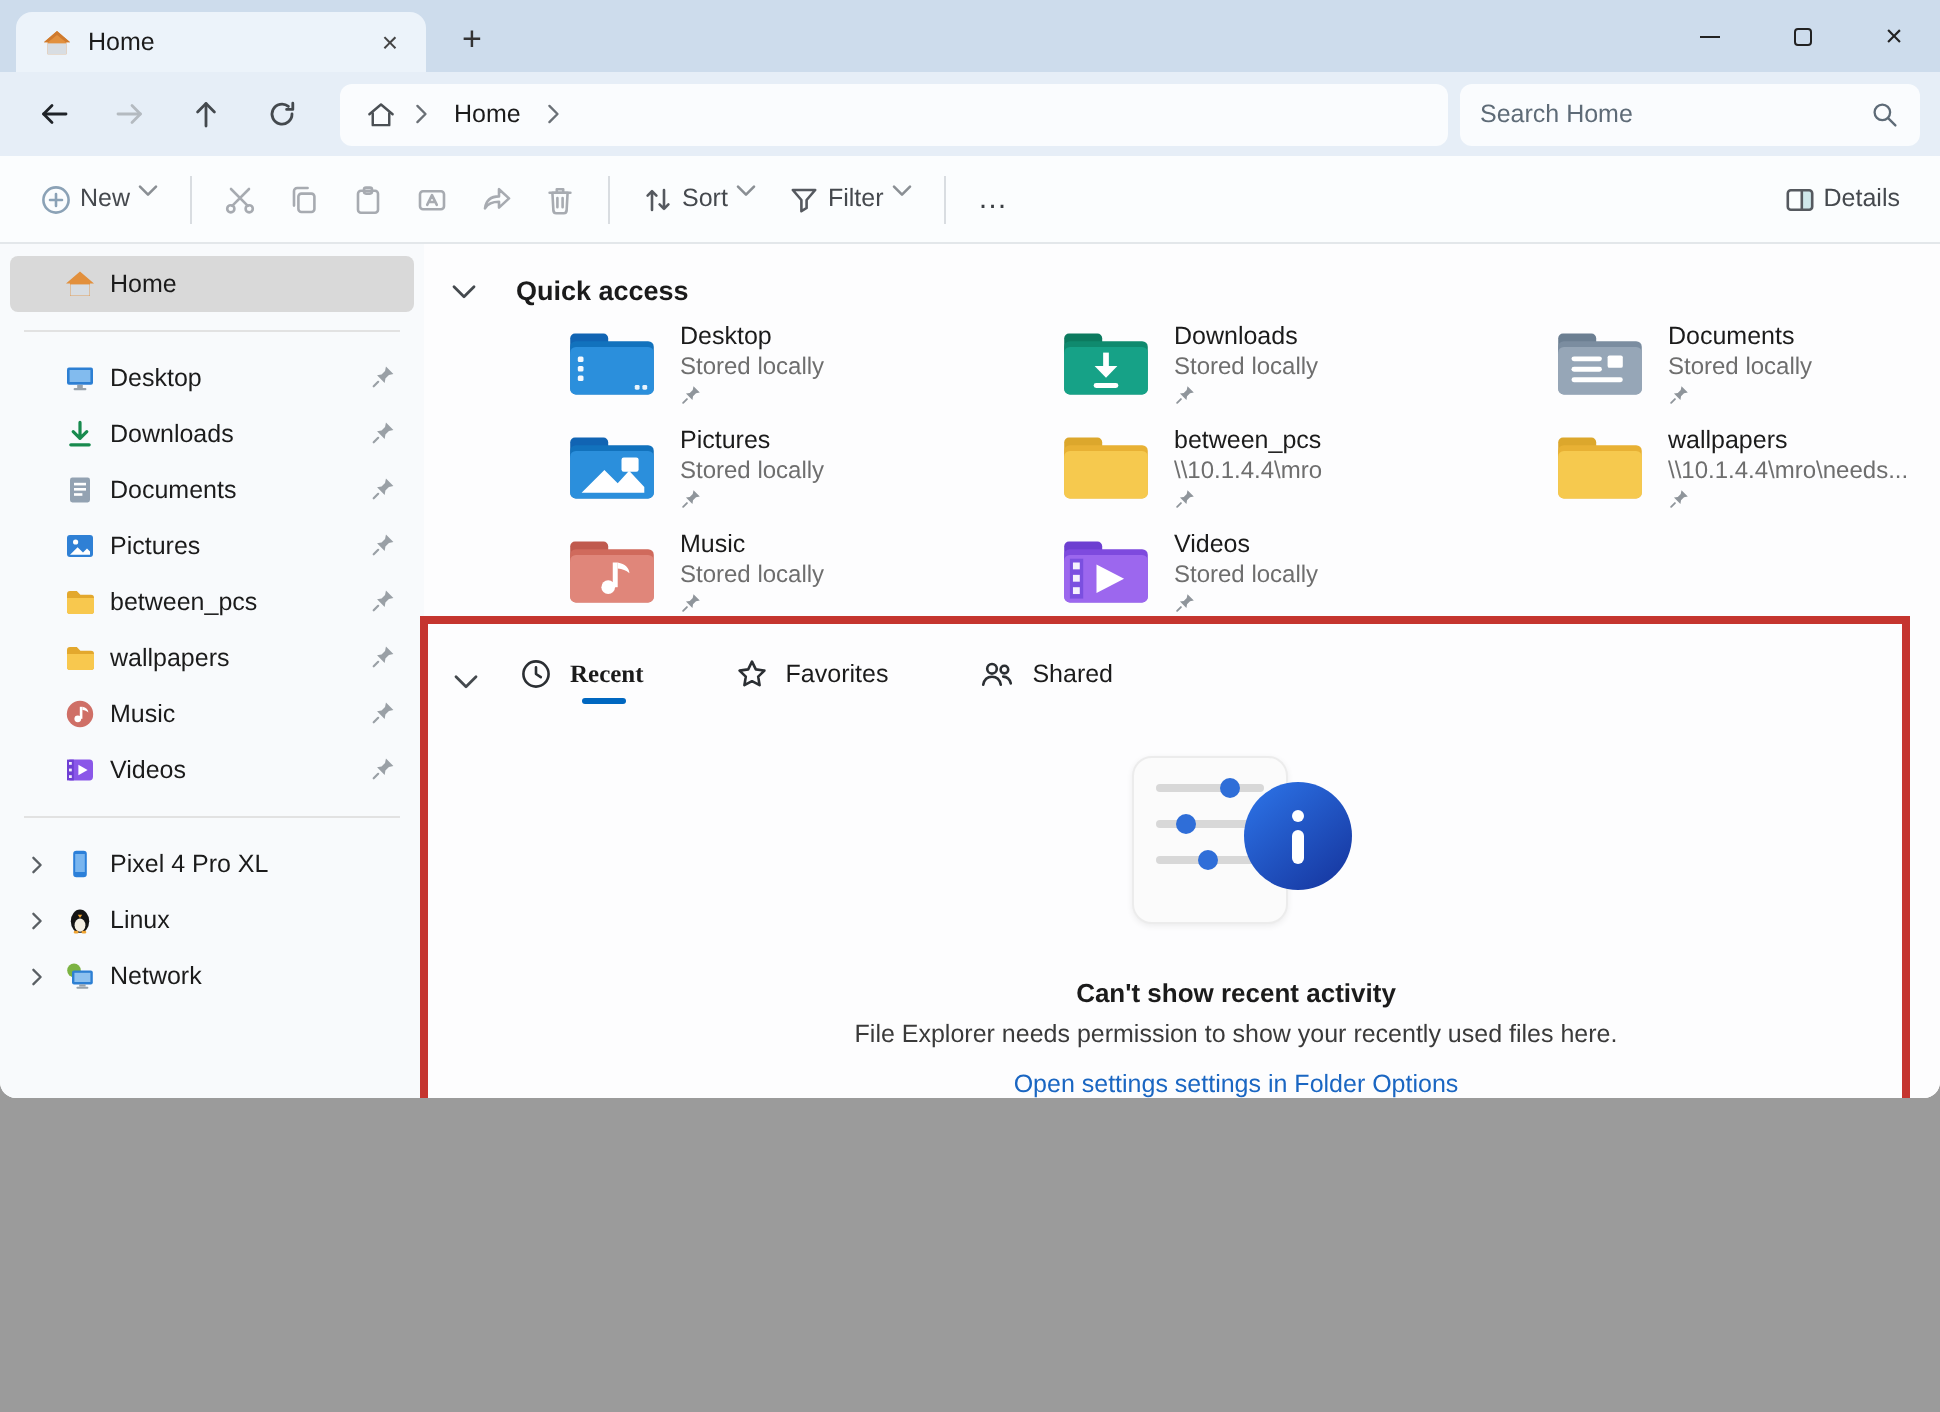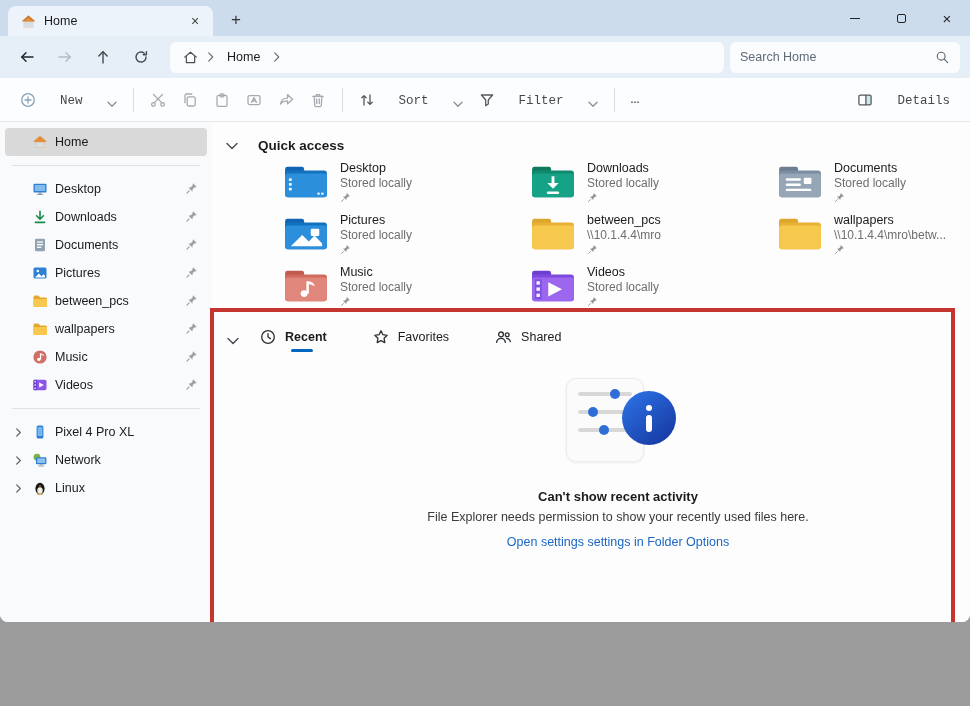--- a/index.html
+++ b/index.html
@@ -1,17 +1,17 @@
 <!DOCTYPE html>
 <html><head>
 <meta charset="utf-8">
 <style>
   * { margin:0; padding:0; box-sizing:border-box; }
   html,body { width:970px; height:706px; background:#9b9b9b; font-family:"Liberation Sans", sans-serif; }
-  .window { position:relative; width:970px; height:622px; background:#fdfdfe; overflow:hidden; border-radius:0 0 8px 8px; }
+  .window { position:relative; width:970px; height:549px; background:#fdfdfe; overflow:hidden; border-radius:0 0 8px 8px; }
 
   
   .titlebar { height:36px; background:#cddcec; display:flex; align-items:flex-end; }
   .tab { width:205px; height:30px; margin-left:8px; background:#ecf3fa; border-radius:8px 8px 0 0;
          display:flex; align-items:center; padding:0 8px 0 12px; gap:8px; }
   .tab-title { font-size:12.5px; color:#1b1b1b; flex:1; }
   .tab-close { width:20px; height:20px; border:none; background:transparent; color:#444; font-size:14px;
                line-height:20px; text-align:center; border-radius:4px; cursor:pointer; }
   .newtab { width:26px; height:26px; margin:0 0 3px 10px; border:none; background:transparent; color:#333;
             font-size:17px; font-weight:300; border-radius:4px; cursor:pointer; }
@@ -28,22 +28,22 @@
              justify-content:center; border-radius:5px; cursor:pointer; margin-right:4px; }
   .pill { height:31px; background:#fafcfe; border-radius:6px; display:flex; align-items:center; }
   .breadcrumb { flex:1; margin:0 6px 0 8px; padding:0 12px; gap:8px; }
   .crumb-text { font-size:12.5px; color:#1b1b1b; padding:0 4px; }
   .search { width:230px; padding:0 10px;justify-content:space-between; }
   .search-text { font-size:12.5px; color:#5e6b77; flex:1; }
 
   
   .toolbar { height:44px; background:#fbfdfe; border-bottom:1px solid #e3e7ea; display:flex; align-items:center;
              padding:0 12px; }
-  .tb-btn { display:inline-flex; align-items:flex-end; gap:24px; padding:5px 8px; border:none; background:transparent;
-            border-radius:5px; font-size:12.5px; color:#45494e; cursor:pointer; font-family:Liberation Mono, monospace; }
+  .tb-btn { display:inline-flex; align-items:flex-start; gap:4px; padding:5px 8px; border:none; background:transparent;
+            border-radius:5px; font-size:12.5px; color:#45494e; cursor:pointer; font-family:Liberation Sans, sans-serif; }
   .tb-sep { width:1px; height:24px; background:#d9dde1; margin:0 8px; flex:none; }
   .view-callout { border:2px solid #0d0d0d; border-radius:9px; padding:1px; display:inline-flex; }
   .details-btn { margin-left:auto; }
   .more-btn { font-size:15px; letter-spacing:1px; color:#3b3f44; }
 
   
   .content { display:flex; height:583px; }
   .sidebar { width:212px; background:#f8fafc; padding-top:6px; flex:none; }
   .srow { height:28px; display:flex; align-items:center; margin:0 5px; padding-left:6px; gap:7px;
           border-radius:4px; position:relative; font-size:12.5px; color:#1b1b1b; cursor:pointer; }
@@ -61,21 +61,21 @@
   .qa-icon { flex:none; width:46px; height:38px; margin-top:2px; }
   .qa-name { font-size:12.5px; color:#1b1b1b; line-height:15px; }
   .qa-sub { font-size:12px; color:#6e6e6e; line-height:15px; }
   .qa-pin { margin-top:1px; }
 
   .activity { margin-top:12px; }
   .act-tabs { display:flex; align-items:center; margin-left:14px; gap:0; }
   .act-tab { display:inline-flex; flex-direction:column; margin-right:46px; cursor:pointer; }
   .act-tab-inner { display:inline-flex; align-items:center; gap:9px; }
   .act-label { font-size:12.5px; color:#1b1b1b; }
-  .act-tab.active .act-label { font-weight:bold; }
+  .act-tab.active .act-label { font-weight:bold;font-family:Liberation Serif, serif; }
   .underline { width:22px; height:3px; border-radius:2px; background:#0067c0; margin:4px 0 0 31px; }
   .underline.hidden { visibility:hidden; }
 
   .empty { text-align:center; margin-top:26px; }
   .empty-art { position:relative; width:120px; height:84px; margin:0 auto; }
   .art-card { position:absolute; left:8px; top:0; width:78px; height:84px; background:#fbfbfb;
               border:1px solid #ececec; border-radius:10px; box-shadow:0 1px 3px rgba(0,0,0,.07);
               padding-top:13px; }
   .slider { position:relative; width:54px; height:4px; background:#d8d8d8; border-radius:2px; margin:0 auto 14px; }
   .slider .dot { position:absolute; top:-3px; width:10px; height:10px; border-radius:50%; background:#2f6ed8; }
@@ -428,45 +428,45 @@
         <span class="slabel">Pixel 4 Pro XL</span>
       </div>
       <div class="srow">
         <span class="chev-slot">
           <svg width="9" height="9" viewBox="0 0 10 10" fill="none" stroke="#5a5f64" stroke-width="1.3" stroke-linecap="round" stroke-linejoin="round">
               <path d="M3 1l4 4-4 4"></path>
             </svg>
         </span>
         <span class="sicon">
           <svg width="16" height="16" viewBox="0 0 16 16">
+              <ellipse cx="8" cy="8.6" rx="4.6" ry="5.8" fill="#141414"></ellipse>
+              <ellipse cx="8" cy="10.6" rx="2.7" ry="3.3" fill="#f4efe3"></ellipse>
+              <path d="M6.9 5.4h2.2L8 7z" fill="#f0a431"></path>
+              <rect x="4.9" y="13.4" width="2.3" height="1.3" rx=".6" fill="#f0a431"></rect>
+              <rect x="8.8" y="13.4" width="2.3" height="1.3" rx=".6" fill="#f0a431"></rect>
+            </svg>
+        </span>
+        <span class="slabel">Linux</span>
+      </div>
+      <div class="srow">
+        <span class="chev-slot">
+          <svg width="9" height="9" viewBox="0 0 10 10" fill="none" stroke="#5a5f64" stroke-width="1.3" stroke-linecap="round" stroke-linejoin="round">
+              <path d="M3 1l4 4-4 4"></path>
+            </svg>
+        </span>
+        <span class="sicon">
+          <svg width="16" height="16" viewBox="0 0 16 16">
               <circle cx="5" cy="5.2" r="3.4" fill="#7cb342"></circle>
               <rect x="4" y="5.2" width="10.4" height="7" rx="1" fill="#2d7fd3"></rect>
               <rect x="5.2" y="6.4" width="8" height="4.6" fill="#8ec1ef"></rect>
               <rect x="7.6" y="12.2" width="3.2" height="1.1" fill="#98a2ab"></rect>
               <rect x="6.2" y="13.4" width="6" height="1" rx=".5" fill="#98a2ab"></rect>
             </svg>
         </span>
         <span class="slabel">Network</span>
-      </div>
-      <div class="srow">
-        <span class="chev-slot">
-          <svg width="9" height="9" viewBox="0 0 10 10" fill="none" stroke="#5a5f64" stroke-width="1.3" stroke-linecap="round" stroke-linejoin="round">
-              <path d="M3 1l4 4-4 4"></path>
-            </svg>
-        </span>
-        <span class="sicon">
-          <svg width="16" height="16" viewBox="0 0 16 16">
-              <ellipse cx="8" cy="8.6" rx="4.6" ry="5.8" fill="#141414"></ellipse>
-              <ellipse cx="8" cy="10.6" rx="2.7" ry="3.3" fill="#f4efe3"></ellipse>
-              <path d="M6.9 5.4h2.2L8 7z" fill="#f0a431"></path>
-              <rect x="4.9" y="13.4" width="2.3" height="1.3" rx=".6" fill="#f0a431"></rect>
-              <rect x="8.8" y="13.4" width="2.3" height="1.3" rx=".6" fill="#f0a431"></rect>
-            </svg>
-        </span>
-        <span class="slabel">Linux</span>
       </div>
     </aside>
 
     <div class="main">
 
       <div class="qa-header">
         <svg width="12" height="8" viewBox="0 0 12 8" fill="none" stroke="#44494e" stroke-width="1.4" stroke-linecap="round" stroke-linejoin="round">
             <path d="M1 1.4l5 5 5-5"></path>
           </svg>
         <span class="qa-title">Quick access</span>
@@ -569,21 +569,21 @@
         </div>
 
         <div class="qa-item">
           <svg class="qa-icon" viewBox="0 0 48 40">
               <rect x="2" y="4" width="20" height="12" rx="2.5" fill="#dca72c"></rect>
               <rect x="2" y="8" width="44" height="28" rx="3" fill="#e8b134"></rect>
               <rect x="2" y="11" width="44" height="25" rx="3" fill="#f6c94e"></rect>
             </svg>
           <div>
             <div class="qa-name">wallpapers</div>
-            <div class="qa-sub">\\10.1.4.4\mro\betw...</div>
+            <div class="qa-sub">\\10.1.4.4\mro\needs...</div>
             <svg class="qa-pin" width="11" height="11" viewBox="0 0 14 14">
                 <path d="M8.6 1.4l4 4-2.4.5-1.9 1.9-.4 2.4-4.1-4.1 2.4-.4 1.9-1.9z" fill="#8f959b"></path>
                 <path d="M4.4 9.6L2 12" stroke="#8f959b" stroke-width="1.2" stroke-linecap="round"></path>
               </svg>
           </div>
         </div>
 
         <div class="qa-item">
           <svg class="qa-icon" viewBox="0 0 48 40">
               <rect x="2" y="4" width="20" height="12" rx="2.5" fill="#c05a4e"></rect>

